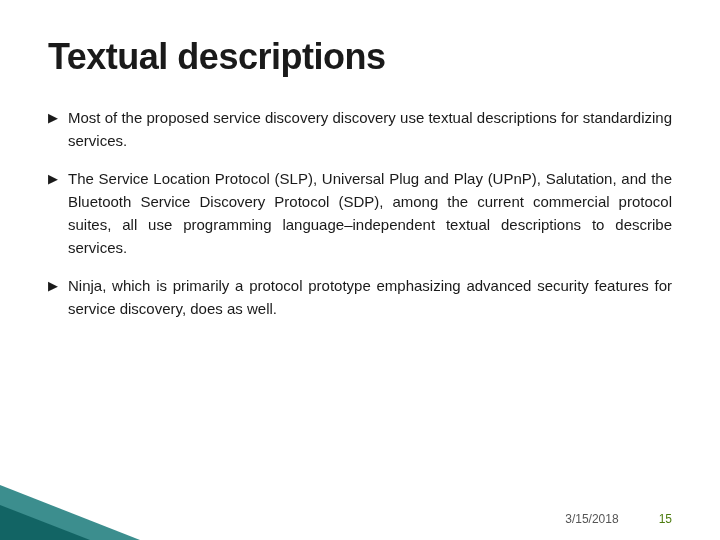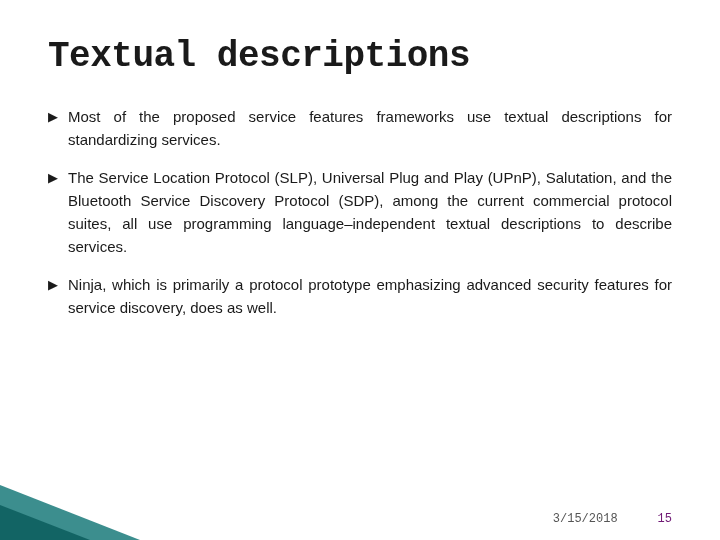--- a/index.html
+++ b/index.html
@@ -23,21 +23,21 @@
       background: #ffffff;
       position: relative;
       padding: 36px 48px 60px 48px;
     }
 
     .title {
       font-size: 36px;
       font-weight: bold;
       color: #1a1a1a;
       margin-bottom: 28px;
-      font-family: Liberation Mono, monospace;
+      font-family: Liberation Sans, sans-serif;
       letter-spacing: -0.5px;
     }
 
     .content {
       font-size: 15px;
       color: #1a1a1a;
       line-height: 1.55;
       font-family: 'Arial', 'Helvetica', sans-serif;
     }
 
@@ -88,45 +88,45 @@
       left: 0;
     }
 
     
     .footer {
       position: absolute;
       bottom: 14px;
       right: 48px;
       font-size: 12px;
       color: #555555;
-      font-family: Liberation Mono, monospace;
+      font-family: Liberation Sans, sans-serif;
       display: flex;
       gap: 40px;
     }
 
     .footer-date {
       color: #555;
     }
 
     .footer-page {
-      color: #701a75;
+      color: #4d7c0f;
     }
   </style>
 </head>
 <body>
 
 <div class="slide">
 
   <h1 class="title">Textual descriptions</h1>
 
   <div class="content">
 
     <div class="bullet-item">
       <span class="bullet-arrow">▶</span>
-      <span class="bullet-text">Most of the proposed service features frameworks use textual descriptions for standardizing services.</span>
+      <span class="bullet-text">Most of the proposed service discovery discovery use textual descriptions for standardizing services.</span>
     </div>
 
     <div class="bullet-item">
       <span class="bullet-arrow">▶</span>
       <span class="bullet-text">The Service Location Protocol (SLP), Universal Plug and Play (UPnP), Salutation, and the Bluetooth Service Discovery Protocol (SDP), among the current commercial protocol suites, all use programming language–independent textual descriptions to describe services.</span>
     </div>
 
     <div class="last-bullet">
       <span class="bullet-arrow">▶</span>
       <span class="last-bullet-text">Ninja, which is primarily a protocol prototype emphasizing advanced security features for service discovery, does as well.</span>

